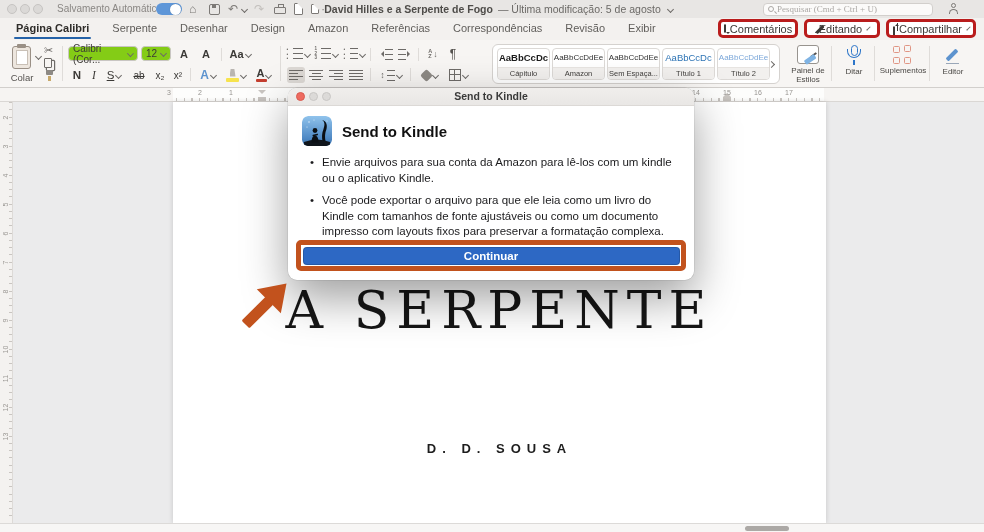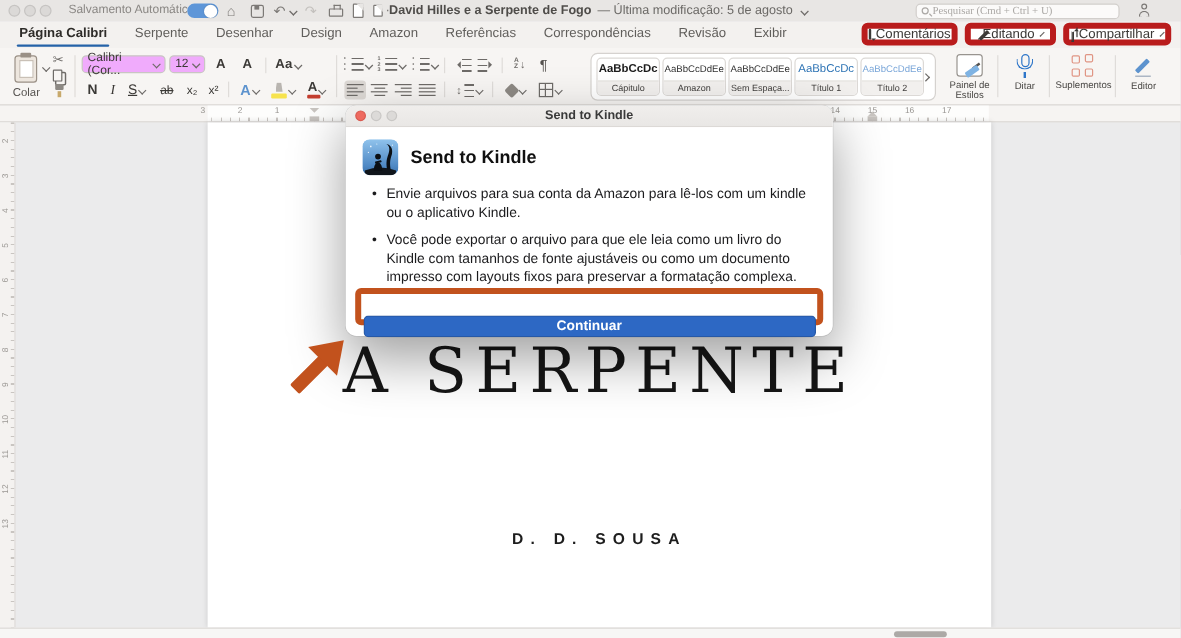--- a/index.html
+++ b/index.html
@@ -32,21 +32,21 @@
   .ic-people{display:inline-block;width:11px;height:12px;position:relative;}
   .ic-people::before{content:"";position:absolute;left:3px;top:0;width:5px;height:5px;border:1.1px solid #7C7976;border-radius:50%;box-sizing:border-box;}
   .ic-people::after{content:"";position:absolute;left:0.5px;top:5.5px;width:9px;height:5px;border:1.1px solid #7C7976;border-bottom:none;border-radius:5px 5px 0 0;box-sizing:border-box;}
 
   
   .tabsrow{position:absolute;top:18px;width:100%;height:22px;background:#F3F1EF;}
   .tabs{position:absolute;left:8px;top:0;height:22px;display:flex;}
   .tab{position:relative;padding:0 8px;margin-right:7px;line-height:21px;font-size:11px;color:#605E5B;white-space:nowrap;}
   .tab.active{color:#2E2C29;font-weight:700;}
   .tab.active::after{content:"";position:absolute;left:6px;right:6px;bottom:1px;height:2.5px;border-radius:2px;background:var(--tab-underline,#2462A8);}
-  .pill{position:absolute;top:1px;height:19px;background:#fff;border:5px solid #b91c1c;border-radius:5px;display:flex;align-items:center;justify-content:center;gap:4px;font-size:11px;color:#3B3936;padding:0 8px;box-sizing:border-box;}
+  .pill{position:absolute;top:1px;height:19px;background:#fff;border:3px solid #b91c1c;border-radius:5px;display:flex;align-items:center;justify-content:center;gap:4px;font-size:11px;color:#3B3936;padding:0 8px;box-sizing:border-box;}
   .ic-bubble{display:inline-block;width:12px;height:9px;border:1.2px solid #3B3936;border-radius:3px;position:relative;box-sizing:border-box;}
   .ic-bubble::after{content:"";position:absolute;left:1.5px;bottom:-4px;border:2.5px solid transparent;border-top-color:#3B3936;}
   .ic-pencil{display:inline-block;width:12px;height:10px;position:relative;}
   .ic-pencil::before{content:"";position:absolute;left:0;top:4px;width:10px;height:3px;background:#3B3936;border-radius:1px;transform:rotate(-45deg);}
   .ic-pencil::after{content:"";position:absolute;left:-1px;top:8px;border:1.6px solid transparent;border-right-color:#3B3936;transform:rotate(-45deg);}
   .ic-share{display:inline-block;width:10px;height:9px;border:1.2px solid #3B3936;border-top-color:transparent;position:relative;margin-top:4px;box-sizing:border-box;}
   .ic-share::before{content:"";position:absolute;left:3.2px;top:-4.5px;width:1.2px;height:8px;background:#3B3936;}
   .ic-share::after{content:"";position:absolute;left:1.3px;top:-5px;border:2.5px solid transparent;border-bottom-color:#3B3936;}
 
   
@@ -55,21 +55,21 @@
   .rbtn{position:absolute;display:flex;align-items:center;justify-content:center;color:#55524F;height:16px;}
   .ic-clipboard{display:inline-block;width:19px;height:23px;border:1.4px solid #9A9086;border-radius:3px;background:#EDE6DE;position:relative;box-sizing:border-box;}
   .ic-clipboard::before{content:"";position:absolute;left:3.5px;top:-2.5px;width:9px;height:4px;background:#9A9086;border-radius:1px;}
   .ic-clipboard::after{content:"";position:absolute;left:2.5px;top:3.5px;width:10px;height:13px;background:#fff;border:0.5px solid #C9C0B6;}
   .ic-scissors{font-size:11px;color:#6E6B68;line-height:11px;}
   .ic-copy{display:inline-block;width:8px;height:10px;border:1.2px solid #6E6B68;border-radius:1px;background:#F7F5F3;box-shadow:2.5px 2.5px 0 -0.5px #F7F5F3,2.5px 2.5px 0 0.7px #6E6B68;box-sizing:border-box;}
   .ic-brush{display:inline-block;width:11px;height:12px;position:relative;}
   .ic-brush::before{content:"";position:absolute;left:2px;top:0;width:7px;height:5px;background:#8D8984;border-radius:1px;}
   .ic-brush::after{content:"";position:absolute;left:4px;top:6px;width:3px;height:5px;background:#C8A96B;}
   .grouplabel{position:absolute;font-size:9.5px;color:#55524F;text-align:center;}
-  .combo{position:absolute;height:15px;background:#f0abfc;border:1px solid #C9C6C3;border-radius:4px;display:flex;align-items:center;justify-content:space-between;padding:0 4px;font-size:10px;color:#3B3936;box-sizing:border-box;top:6px;}
+  .combo{position:absolute;height:15px;background:#84cc16;border:1px solid #C9C6C3;border-radius:4px;display:flex;align-items:center;justify-content:space-between;padding:0 4px;font-size:10px;color:#3B3936;box-sizing:border-box;top:6px;}
   .fmt{font-size:11.5px;color:#3B3936;}
   .fmt.b{font-weight:800;}
   .fmt.i{font-family:"Liberation Serif",serif;font-style:italic;}
   .fmt.u{text-decoration:underline;}
   .fmt.st{text-decoration:line-through;font-size:10px;}
   .fmt.fx{color:#5D93CE;font-weight:700;font-size:12px;}
   .ga{font-size:11px;font-weight:600;color:#3B3936;position:relative;}
   .ic-hl{position:relative;width:13px;height:13px;display:inline-block;}
   .ic-hl::before{content:"";position:absolute;left:3.5px;top:0;width:6px;height:8px;background:#B9B5B0;clip-path:polygon(20% 0,80% 0,100% 100%,0 100%);}
   .ic-hl::after{content:"";position:absolute;left:0;bottom:0;width:13px;height:3.5px;background:var(--highlight-yellow,#F7E34D);border-radius:1px;}
@@ -145,21 +145,21 @@
   .dlg-tl.red{background:#EE6A5F;border:0.5px solid #D95A50;}
   .dlg-tl.gray{background:#DCDAD8;border:0.5px solid #C9C7C5;}
   .dlg-body{position:relative;padding:10px 14px 0;}
   .dlg-head{display:flex;align-items:center;gap:10px;}
   .kindle-icon{width:30px;height:30px;border-radius:6px;flex:none;}
   .dlg-heading{font-size:15px;font-weight:700;color:#101010;}
   .dlg-bullets{margin:9px 0 0;padding:0 0 0 8px;list-style:none;}
   .dlg-bullets li{position:relative;padding-left:12px;font-size:11.5px;line-height:15.5px;color:#1B1B1D;margin-bottom:7px;}
   .dlg-bullets li::before{content:"•";position:absolute;left:0;top:0;}
   .annotation{position:absolute;left:8px;top:152px;width:390px;height:31px;box-sizing:border-box;border:5px solid var(--annotation-orange,#C2521D);border-radius:5px;background:#fff;padding:1.5px;}
-  .btn-continue{width:100%;height:100%;background:var(--accent-blue,#2D68C4);border-radius:4px;display:flex;align-items:center;justify-content:center;color:#fff;font-size:11.5px;font-weight:700;box-sizing:border-box;border:0.5px solid rgba(0,0,0,.15);margin-top:16px;}
+  .btn-continue{width:100%;height:100%;background:var(--accent-blue,#2D68C4);border-radius:4px;display:flex;align-items:center;justify-content:center;color:#fff;font-size:11.5px;font-weight:700;box-sizing:border-box;border:0.5px solid rgba(0,0,0,.15);}
 
   
   .hscroll{position:absolute;left:0;bottom:0;width:100%;height:9px;background:#F7F6F5;border-top:1px solid #DCDAD8;box-sizing:border-box;}
   .hscroll .thumb{position:absolute;left:745px;top:2px;width:44px;height:5px;border-radius:2.5px;background:#ACA9A6;}
 </style>
 </head>
 <body>
 
 <div class="screen">
 

